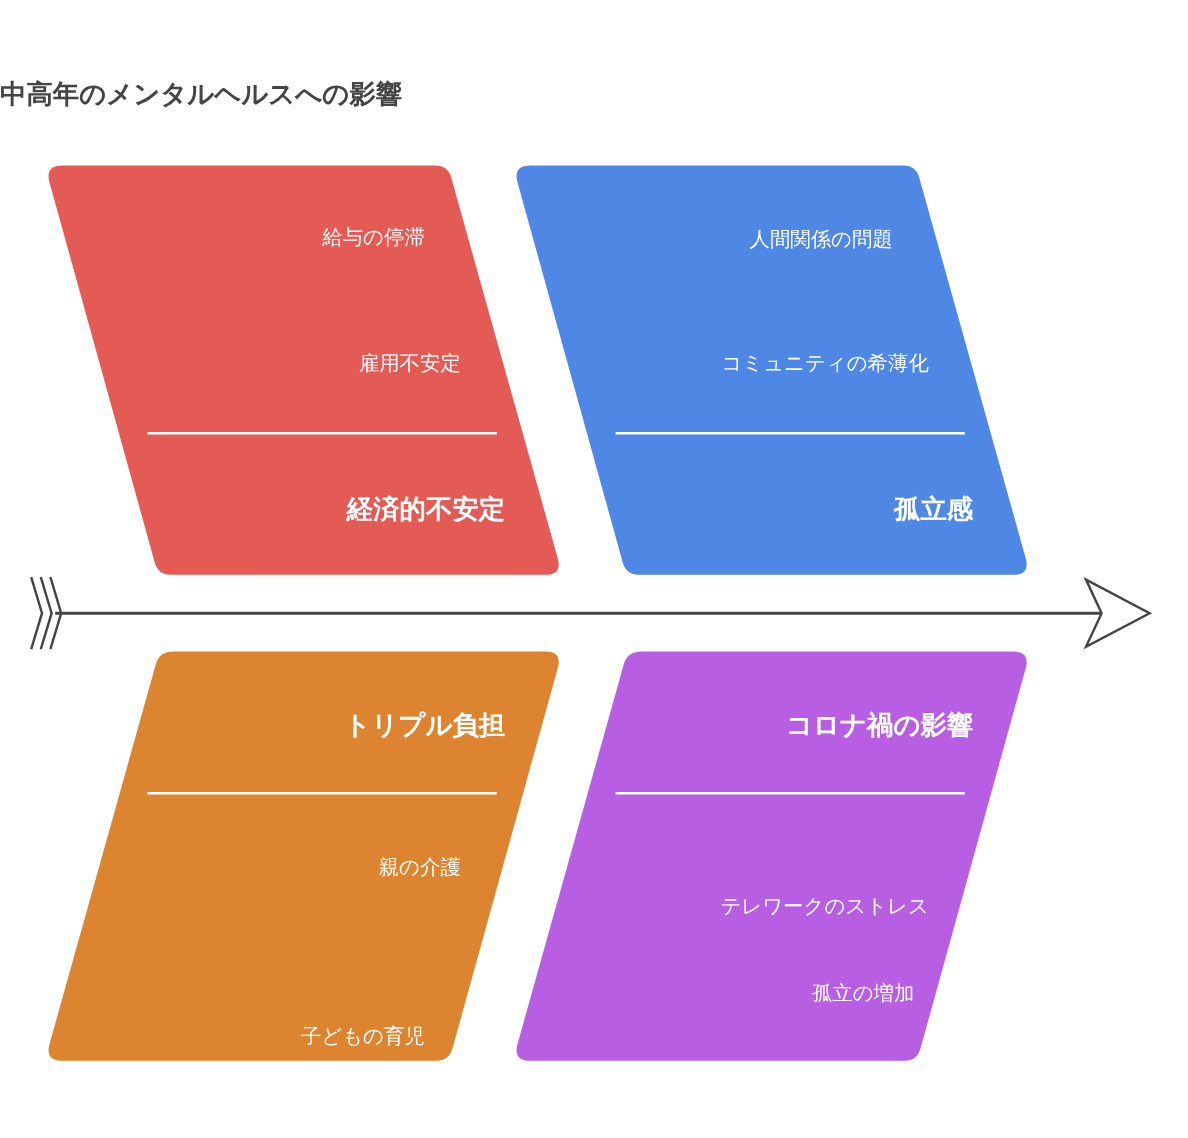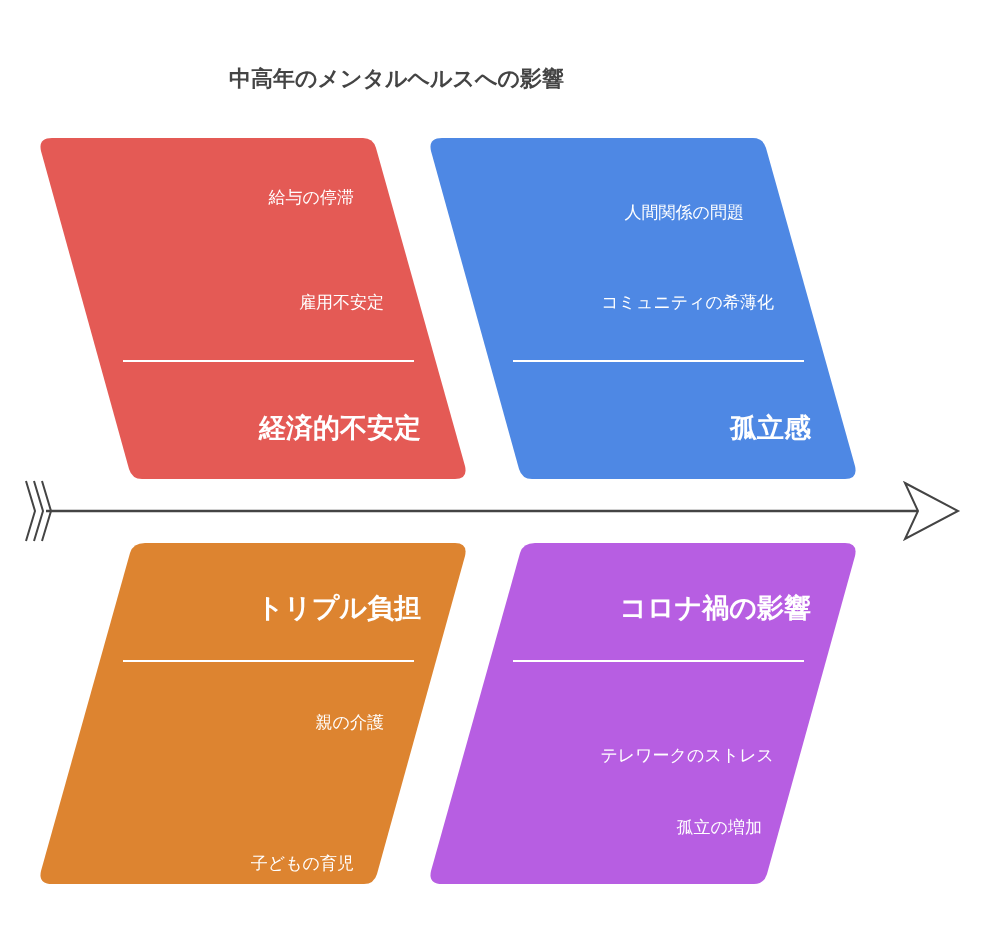--- a/index.html
+++ b/index.html
@@ -1,21 +1,21 @@
 <!DOCTYPE html>
 <html><head>
 <meta charset="utf-8">
 <style>
   html, body { margin:0; padding:0; background:#ffffff; }
   body { width:990px; height:948px; position:relative; overflow:hidden; font-family:"DejaVu Sans","Liberation Sans",sans-serif; }
-  .title { position:absolute; left:0; width:793px; top:64px; text-align:center; font-size:22px; font-weight:bold; color:#444444; }
+  .title { position:absolute; left:0; width:793px; top:64px; font-size:22px; font-weight:bold; color:#444444; }
   svg.diagram { position:absolute; left:0; top:0; }
   .lbl { position:absolute; color:#ffffff; text-align:right; white-space:nowrap; }
   .item { font-size:17px; }
-  .head { font-size:27px; font-weight:bold; }
+  .head { font-size:22px; font-weight:bold; }
 </style>
 </head>
 <body>
 
 <div class="title">中高年のメンタルヘルスへの影響</div>
 
 <svg class="diagram" width="990" height="948" viewBox="0 0 990 948">
 
   <path d="M52,138 L363,138 Q373,138 376,148 L465,466 Q468,479 455,479 L142,479 Q132,479 129,469 L41,151 Q38,138 52,138 Z" fill="#E45A55"></path>
   <line x1="123" y1="361" x2="414" y2="361" stroke="#ffffff" stroke-width="2"></line>
@@ -37,21 +37,21 @@
     <polyline points="42,481 51,511 42,541"></polyline>
   </g>
 
   <path d="M905,483 L958,511 L905,539 L918,511 Z" fill="#ffffff" stroke="#444444" stroke-width="2" stroke-linejoin="miter"></path>
 </svg>
 
 <div class="lbl item" style="right:636px; top:186px;margin-left:46px;">給与の停滞</div>
 <div class="lbl item" style="right:606px; top:291px;">雇用不安定</div>
 <div class="lbl head" style="right:569px; top:410px;">経済的不安定</div>
 
-<div class="lbl item" style="right:246px; top:201px;">人間関係の問題</div>
+<div class="lbl item" style="right:246px; top:188px;">人間関係の問題</div>
 <div class="lbl item" style="right:216px; top:291px;">コミュニティの希薄化</div>
 <div class="lbl head" style="right:179px; top:410px;">孤立感</div>
 
 <div class="lbl head" style="right:569px; top:590px;">トリプル負担</div>
 <div class="lbl item" style="right:606px; top:711px;font-family:Liberation Serif, serif;">親の介護</div>
 <div class="lbl item" style="right:636px; top:852px;">子どもの育児</div>
 
 <div class="lbl head" style="right:179px; top:590px;">コロナ禍の影響</div>
 <div class="lbl item" style="right:216px; top:711px;margin-top:33px;">テレワークのストレス</div>
 <div class="lbl item" style="right:228px; top:816px;">孤立の増加</div>

